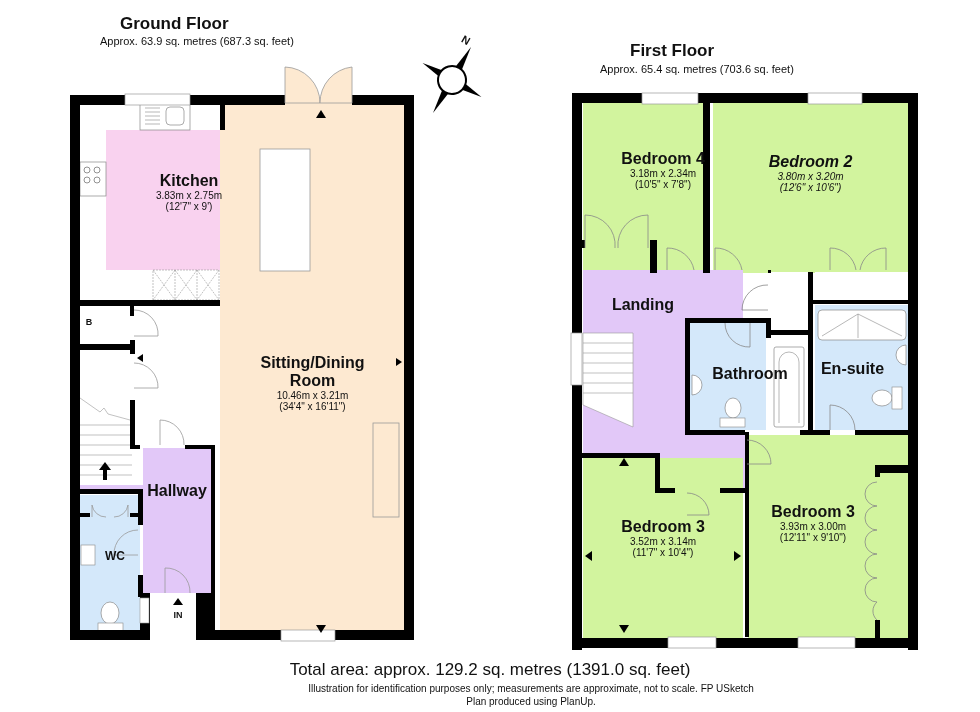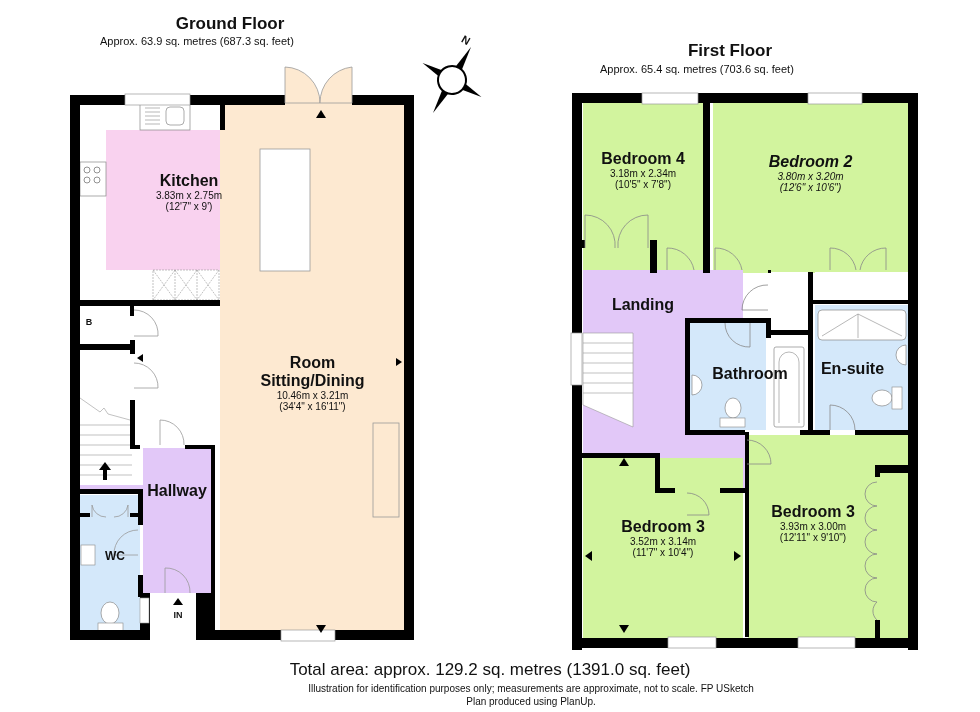--- a/index.html
+++ b/index.html
@@ -1,17 +1,17 @@
 <!DOCTYPE html>
 <html><head>
 <meta charset="utf-8">
 <style>
   html, body { margin: 0; padding: 0; background: #ffffff; }
   body { width: 980px; height: 712px; position: relative; overflow: hidden; font-family: "Liberation Sans", sans-serif; color: #111; }
-  .title { position: absolute; font-weight: bold; font-size: 17px; text-align: center; }
+  .title { position: absolute; font-weight: bold; font-size: 17px; }
   .subtitle { position: absolute; font-size: 11px; text-align: left; }
   .plan { position: absolute; left: 0; top: 0; }
   .room-label { position: absolute; text-align: center; line-height: 1.12; }
   .room-name { font-weight: bold; font-size: 16px; display: block; }
   .room-dim { font-size: 10px; display: block; }
   .small-name { font-weight: bold; font-size: 12px; }
   .footer-total { position: absolute; left: 0; width: 980px; top: 660px; text-align: center; font-size: 17px; }
   .footer-note { position: absolute; left: 0; width: 980px; top: 683px; text-align: center; font-size: 10px; line-height: 1.25; margin-left: 41px; }
 </style>
 </head>
@@ -241,35 +241,35 @@
     </g>
   </g>
 </svg>
 
 <div class="room-label" style="left:104px;top:172px;width:114px;margin-left:28px;">
   <span class="room-name">Kitchen</span>
   <span class="room-dim">3.83m x 2.75m</span>
   <span class="room-dim">(12'7" x 9')</span>
 </div>
 <div class="room-label" style="left:225px;top:354px;width:175px;">
+  <span class="room-name">Sitting/Dining</span>
   <span class="room-name">Room</span>
-  <span class="room-name">Sitting/Dining</span>
   <span class="room-dim">10.46m x 3.21m</span>
   <span class="room-dim">(34'4" x 16'11")</span>
 </div>
 <div class="room-label" style="left:143px;top:482px;width:68px;">
   <span class="room-name">Hallway</span>
 </div>
 <div class="room-label small-name" style="left:100px;top:550px;width:30px;">WC</div>
 <div class="room-label small-name" style="left:82px;top:317px;width:14px;font-size:9px;">B</div>
 <div class="room-label small-name" style="left:166px;top:610px;width:24px;font-size:9px;">IN</div>
 
 <div style="position:absolute;left:462px;top:34px;font-weight:bold;font-size:11px;transform:rotate(30deg);">N</div>
 
-<div class="room-label" style="left:583px;top:150px;width:120px;">
+<div class="room-label" style="left:583px;top:150px;width:120px;padding-left:20px;">
   <span class="room-name">Bedroom 4</span>
   <span class="room-dim">3.18m x 2.34m</span>
   <span class="room-dim">(10'5" x 7'8")</span>
 </div>
 <div class="room-label" style="left:713px;top:153px;width:195px;font-style:italic;">
   <span class="room-name">Bedroom 2</span>
   <span class="room-dim">3.80m x 3.20m</span>
   <span class="room-dim">(12'6" x 10'6")</span>
 </div>
 <div class="room-label" style="left:598px;top:296px;width:90px;">

